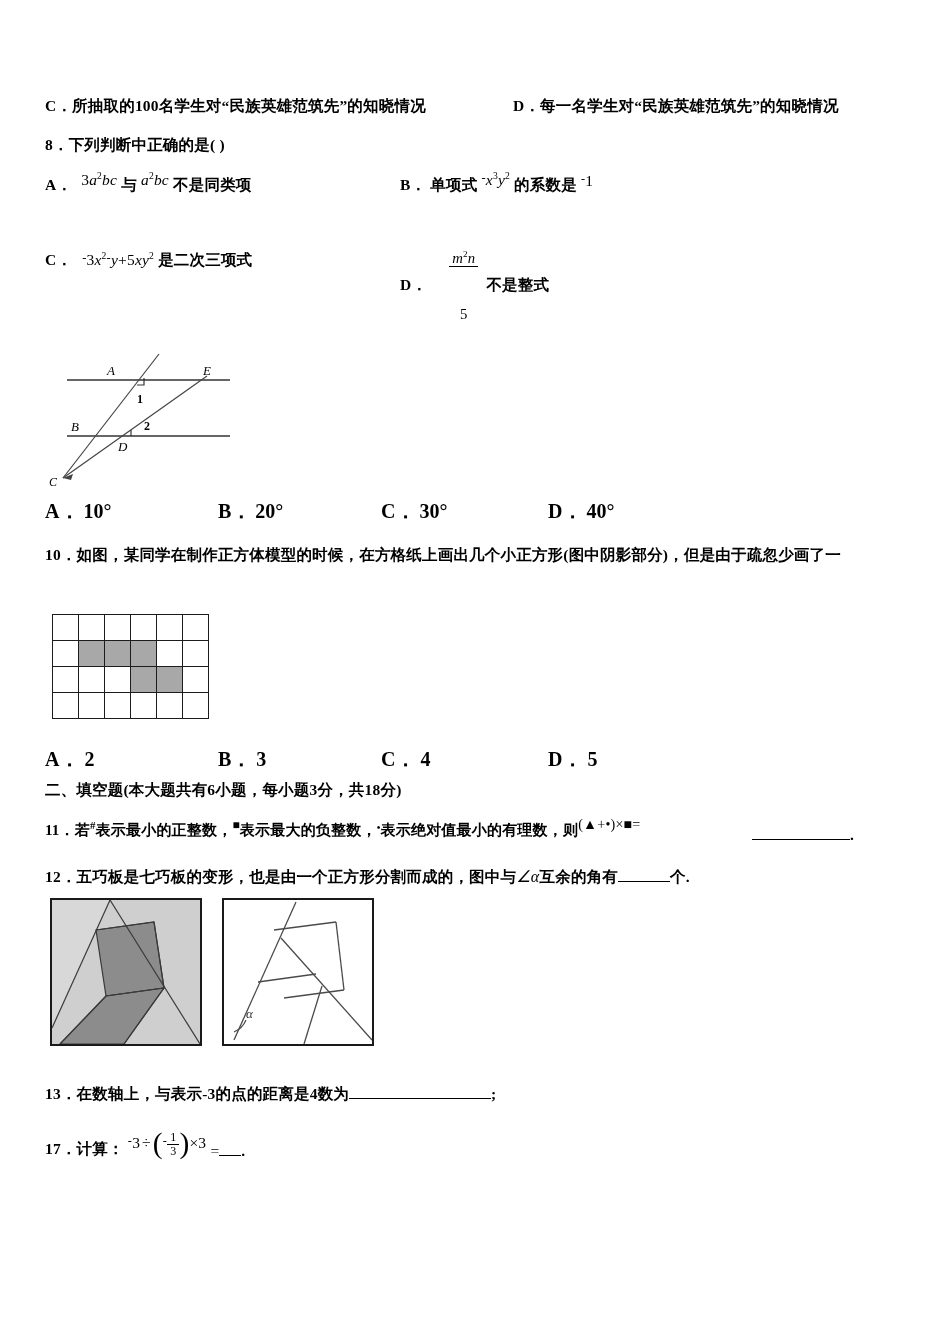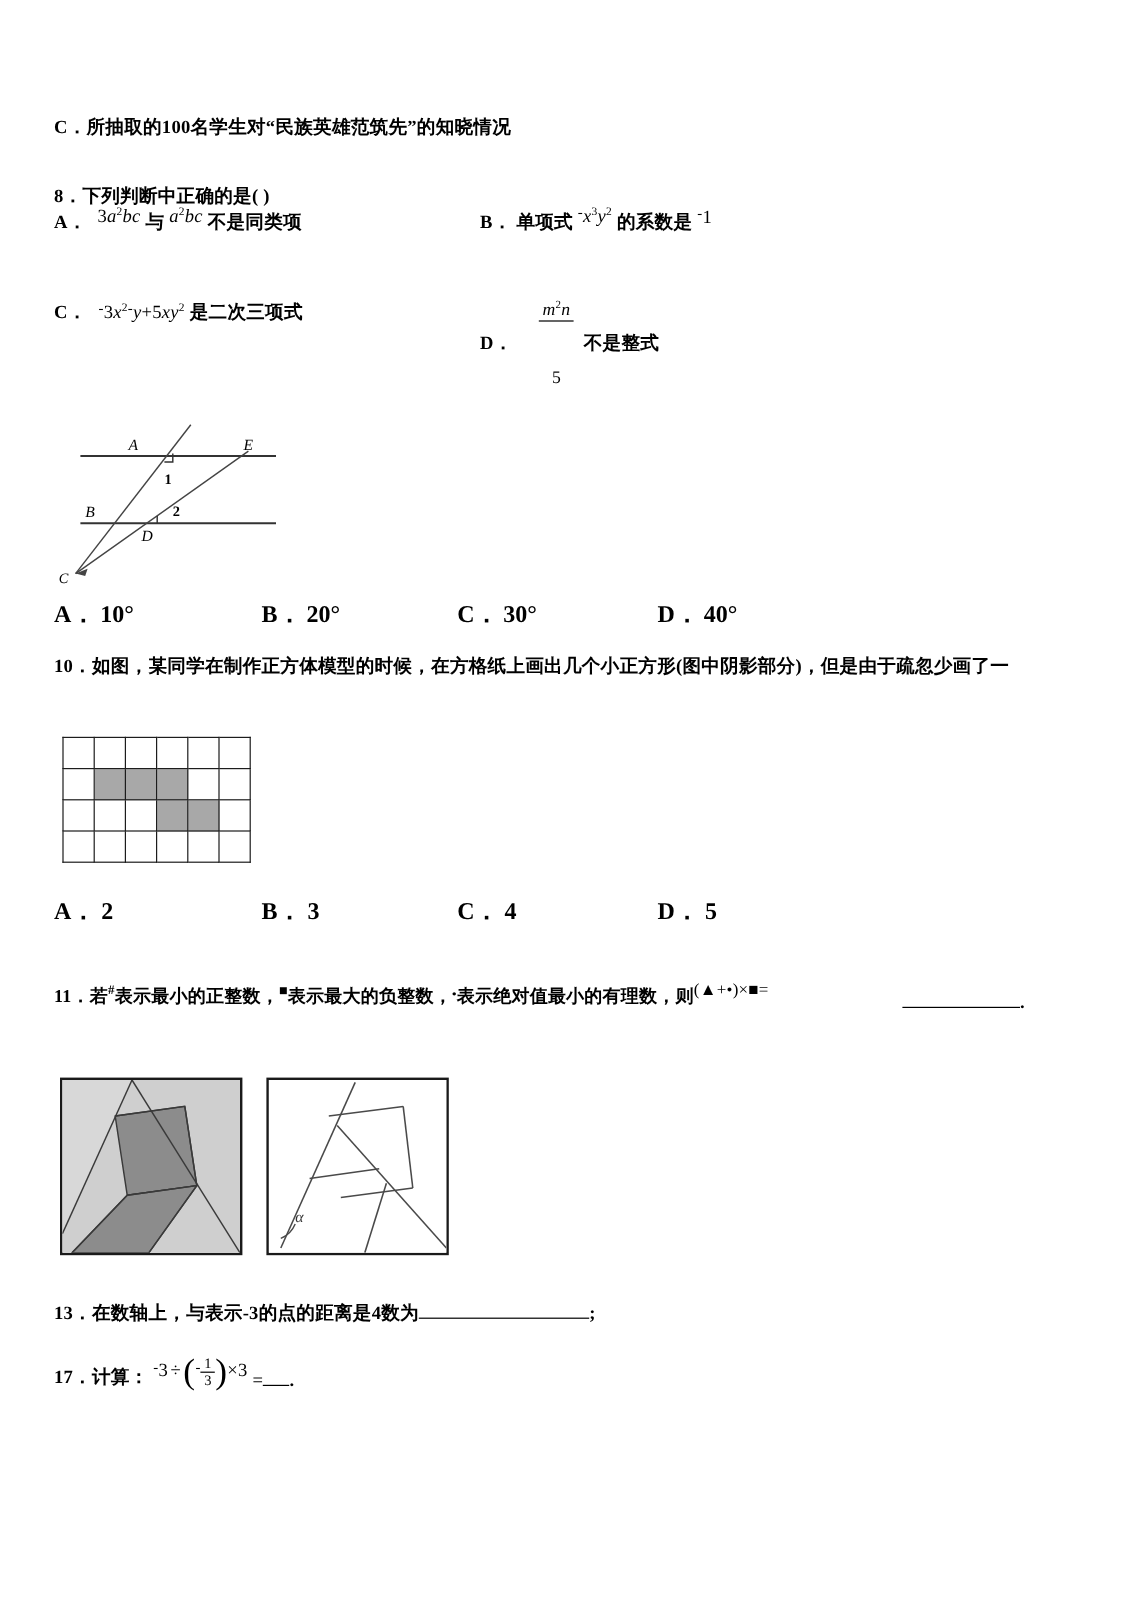--- a/index.html
+++ b/index.html
@@ -50,22 +50,25 @@
   .alpha { font-family:"Liberation Serif", serif; font-style:italic; }
 </style>
 </head>
 <body>
 
 <div class="page">
 
   <div class="q-line cn" style="left:45px; top:96px;">
     <span class="lbl">C．</span><span>所抽取的100名学生对“民族英雄范筑先”的知晓情况</span>
   </div>
-
-  <div class="q-line cn" style="left:45px; top:135px;margin-top:18px;">
+  <div class="q-line cn" style="left:513px; top:96px;">
+    <span class="lbl">D．</span><span>每一名学生对“民族英雄范筑先”的知晓情况</span>
+  </div>
+
+  <div class="q-line cn" style="left:45px; top:135px;">
     <span>8．</span><span>下列判断中正确的是(   )</span>
   </div>
 
   <div class="q-line" style="left:45px; top:175px;">
     <span class="lbl">A．</span>
     <span class="mathn" style="position:relative; top:-5px; margin-left:5px;">
       <span class="mathn">3</span><span class="mathi">a</span><sup class="sn">2</sup><span class="mathi">bc</span>
     </span>
     <span class="cn" style="font-weight:bold;">与</span>
     <span class="mathn" style="position:relative; top:-5px;">
@@ -191,28 +194,32 @@
   <div class="opt" style="left:218px; top:746px;">
     <span>B．</span><span style="margin-left:5px;">3</span>
   </div>
   <div class="opt" style="left:381px; top:746px;">
     <span>C．</span><span style="margin-left:5px;">4</span>
   </div>
   <div class="opt" style="left:548px; top:746px;">
     <span>D．</span><span style="margin-left:5px;">5</span>
   </div>
 
+  <div class="q-line cn" style="left:45px; top:780px;">二、填空题(本大题共有6小题，每小题3分，共18分)</div>
 
   <div class="q-line" style="left:45px; top:818px; font-size:15px;">
     <span class="cn">11．</span><span class="cn">若</span><span style="font-size:0.72em; vertical-align:0.6em;">#</span><span class="cn">表示最小的正整数，</span><span style="font-size:0.8em; vertical-align:0.5em;">■</span><span class="cn">表示最大的负整数，</span><span style="font-size:0.7em; vertical-align:0.35em;">•</span><span class="cn">表示绝对值最小的有理数，则</span><span class="mathn" style="position:relative; top:-6px; font-size:0.94em;"><span>(</span><span>▲</span><span>+</span><span>•</span><span>)</span><span>×</span><span>■</span><span>=</span></span>
   </div>
   <div class="q-line" style="left:752px; top:826px;">
     <span class="blank" style="width:98px; height:14px;"></span><span>.</span>
   </div>
 
+  <div class="q-line" style="left:45px; top:867px;">
+    <span class="cn">12．</span><span class="cn">五巧板是七巧板的变形，也是由一个正方形分割而成的，图中与</span><span class="alpha" style="font-weight:normal; font-size:1.04em;">∠α</span><span class="cn">互余的角有</span><span class="blank" style="width:52px; height:14px;"></span><span class="cn">个.</span>
+  </div>
 
   <div class="tan" style="left:50px; top:898px; width:152px; height:148px;">
     <svg width="148" height="144" viewBox="0 0 148 144">
 
       <polygon points="0,0 148,0 148,144 0,144" fill="#cfcfcf"></polygon>
 
       <polygon points="0,0 58,0 0,128" fill="#d8d8d8"></polygon>
 
       <polygon points="44,30 102,22 112,88 54,96" fill="#8c8c8c" stroke="#3a3a3a" stroke-width="1.2"></polygon>
 

